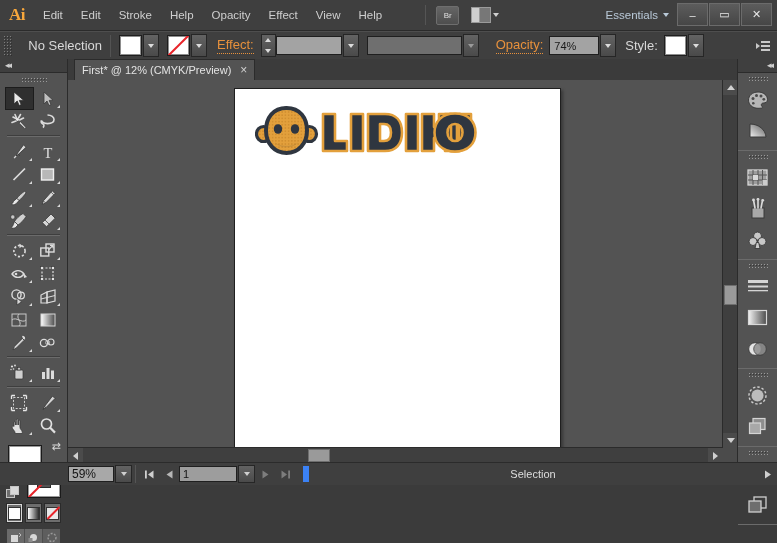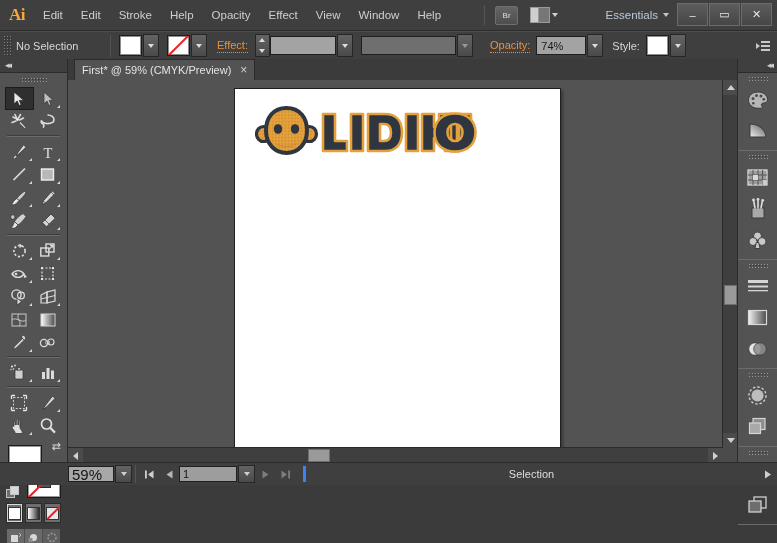--- a/index.html
+++ b/index.html
@@ -107,21 +107,21 @@
   }
   .gripdots {
     width: 9px; height: 21px; margin: 0 4px 0 3px;
     background-image:
       radial-gradient(#8a8a8a 0.8px, transparent 0.9px),
       radial-gradient(#2e2e2e 0.8px, transparent 0.9px);
     background-size: 3px 3px, 3px 3px;
     background-position: 0 0, 1px 1px;
     opacity: .85;
   }
-  .cb-label { font-size: 11px; color: #d8d8d8; white-space: nowrap; }
+  .cb-label { font-size: 13px; color: #d8d8d8; white-space: nowrap; text-align: right; }
   .cb-label.orange {
     color: #e8913c;
     border-bottom: 1px dotted #e8913c;
     padding-bottom: 1px;
   }
   .cb-sep { width: 1px; height: 22px; background: #535353; margin: 0 8px; }
   .swatch-box {
     width: 21px; height: 19px;
     border: 1px solid #1e1e1e;
     background: #fff;
@@ -432,21 +432,21 @@
     position: absolute; left: 0; bottom: 0;
     width: 777px; height: 22px;
     background: #3f3f3f;
     border-top: 1px solid #2b2b2b;
     display: flex; align-items: center;
   }
   .sb-left { width: 68px; height: 22px; background:#3f3f3f; }
   .zoomfield {
     width: 46px; height: 16px;
     background: #a8a8a8; border: 1px solid #1f1f1f;
-    color: #141414; font-size: 15px;
+    color: #141414; font-size: 12px;
     display: flex; align-items: center; padding-left: 3px;
     box-sizing: border-box;
   }
   .sb-dd {
     width: 15px; height: 16px;
     background: linear-gradient(#626262,#4a4a4a);
     border: 1px solid #262626;
     display: flex; align-items: center; justify-content: center;
     margin-left: 1px;
   }
@@ -460,41 +460,40 @@
     width: 58px; height: 16px;
     background: #9d9d9d; border: 1px solid #1f1f1f;
     color: #141414; font-size: 11px;
     display: flex; align-items: center; padding-left: 3px;
     box-sizing: border-box;
   }
   .statustext {
     flex: 1;
     text-align: center;
     font-size: 11px; color: #dedede;
-    border-left: 3px solid #3b82f6;
+    border-left: 6px solid #3b82f6;
     height: 16px; line-height: 16px;
     margin-left: 8px;
   }
   .sep-v { width:1px;height:18px;background:#555; margin:0 3px; }
 </style>
 </head>
 <body>
 
 <div id="app">
 
   <div class="menubar">
     <div class="ai-logo">Ai</div>
     <div class="menu-item">Edit</div>
     <div class="menu-item">Edit</div>
     <div class="menu-item">Stroke</div>
     <div class="menu-item">Help</div>
     <div class="menu-item">Opacity</div>
     <div class="menu-item">Effect</div>
     <div class="menu-item">View</div>
-    <div class="menu-item">Window</div>
     <div class="menu-item">Help</div>
     <div class="mb-spacer"></div>
     <div class="mb-sep"></div>
     <div class="br-btn">Br</div>
     <div class="arrange-btn">
       <span class="arrange-ico">
           <i></i>
           <i></i>
         </span>
       <span class="tri-down sm"></span>
@@ -569,21 +568,21 @@
     </div>
     <div class="panelmenu">
         <i></i>
         <i></i>
         <i></i>
       </div>
   </div>
 
   <div class="tabbar">
     <div class="doctab">
-      <span>First* @ 59% (CMYK/Preview)</span>
+      <span>First* @ 12% (CMYK/Preview)</span>
       <span class="tabclose">×</span>
     </div>
   </div>
 
   <div class="tools">
     <div class="panelhead">
       <span class="dblarrow-l">◂◂</span>
     </div>
     <div class="toolsgrip">
         <div></div>

